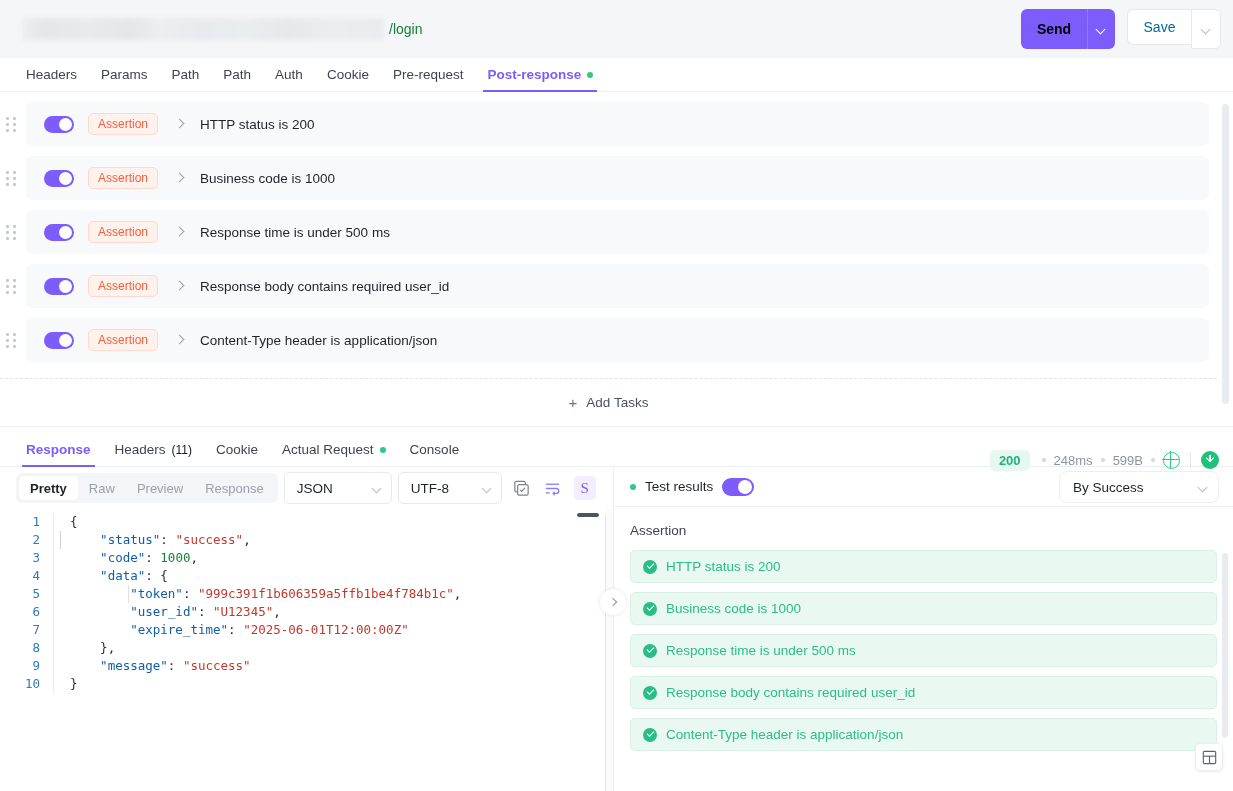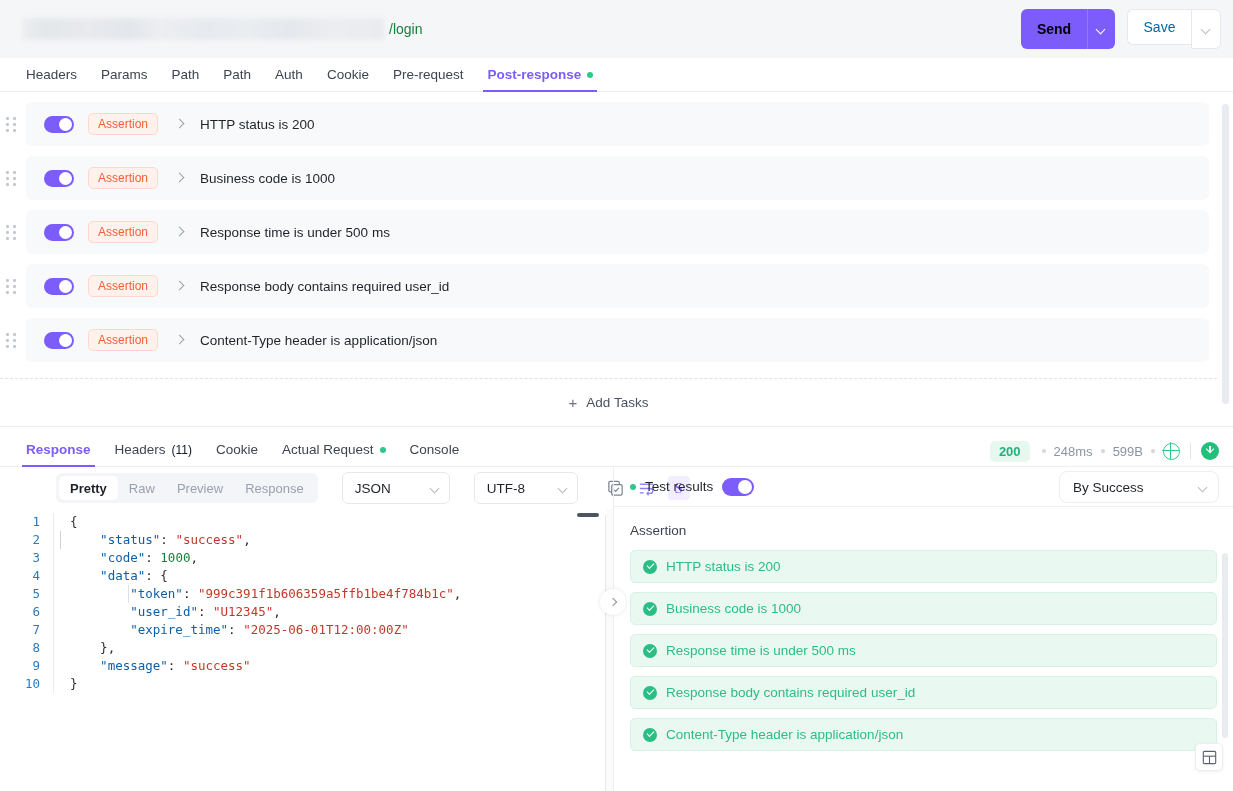--- a/index.html
+++ b/index.html
@@ -150,21 +150,21 @@
     background:#e8ebef; border-radius:4px; cursor:pointer;
   }
 
   
   .resptabs{
     height:40px;min-height:40px;display:flex;align-items:flex-end;
     padding:0 0 0 14px; background:#fff; border-bottom:1px solid #eceef1;
     position:relative;
   }
   .respmeta{
-    position:absolute; right:14px; top:4px; height:40px;
+    position:absolute; right:14px; top:13px; height:40px;
     display:flex; align-items:center; gap:0; font-size:13px; color:#8d94a1;
   }
   .status-chip{
     background:#e7f8f0;color:#22b07d;font-weight:bold;font-size:13px;
     padding:3px 9px;border-radius:5px; margin-right:4px;
   }
   .sep-dot{ width:4px;height:4px;border-radius:50%;background:#d3d7de;margin:0 8px; display:inline-block;}
   .globe{ width:17px;height:17px;border-radius:50%;border:1.6px solid #2ec98a;position:relative;display:inline-block;}
   .globe::before{content:"";position:absolute;left:-1.6px;top:6px;width:17px;height:1.4px;background:#2ec98a;}
   .globe::after{content:"";position:absolute;left:6px;top:-1.6px;width:1.4px;height:17px;background:#2ec98a;}
@@ -179,23 +179,22 @@
   .dl-icon::before{
     content:"";position:absolute;left:8.2px;top:4px;width:1.6px;height:7px;background:#fff;
   }
 
   
   .bottom{ flex:1; display:flex; position:relative; min-height:0; }
   .leftpane{ width:613px; min-width:613px; position:relative; display:flex; flex-direction:column; }
   .rightpane{ flex:1; position:relative; display:flex; flex-direction:column; border-left:1px solid #eceef1;}
 
   .bodytools{
-    height:42px;min-height:42px;display:flex;align-items:center;padding:0 0 0 16px;gap:24px;
+    height:42px;min-height:42px;display:flex;align-items:center;padding:0 0 0 16px;gap:6px;
     position:relative;
-    margin-left:40px;
   }
   .segmented{
     height:30px;background:#f4f5f8;border-radius:6px;display:flex;align-items:center;padding:3px;flex:none;
   }
   .seg{
     height:24px;padding:0 11px;display:flex;align-items:center;border-radius:5px;
     font-size:13px;color:#9aa1ad;cursor:pointer;
   }
   .seg.active{background:#fff;color:#1f2329;font-weight:bold;}
   .selbox{

